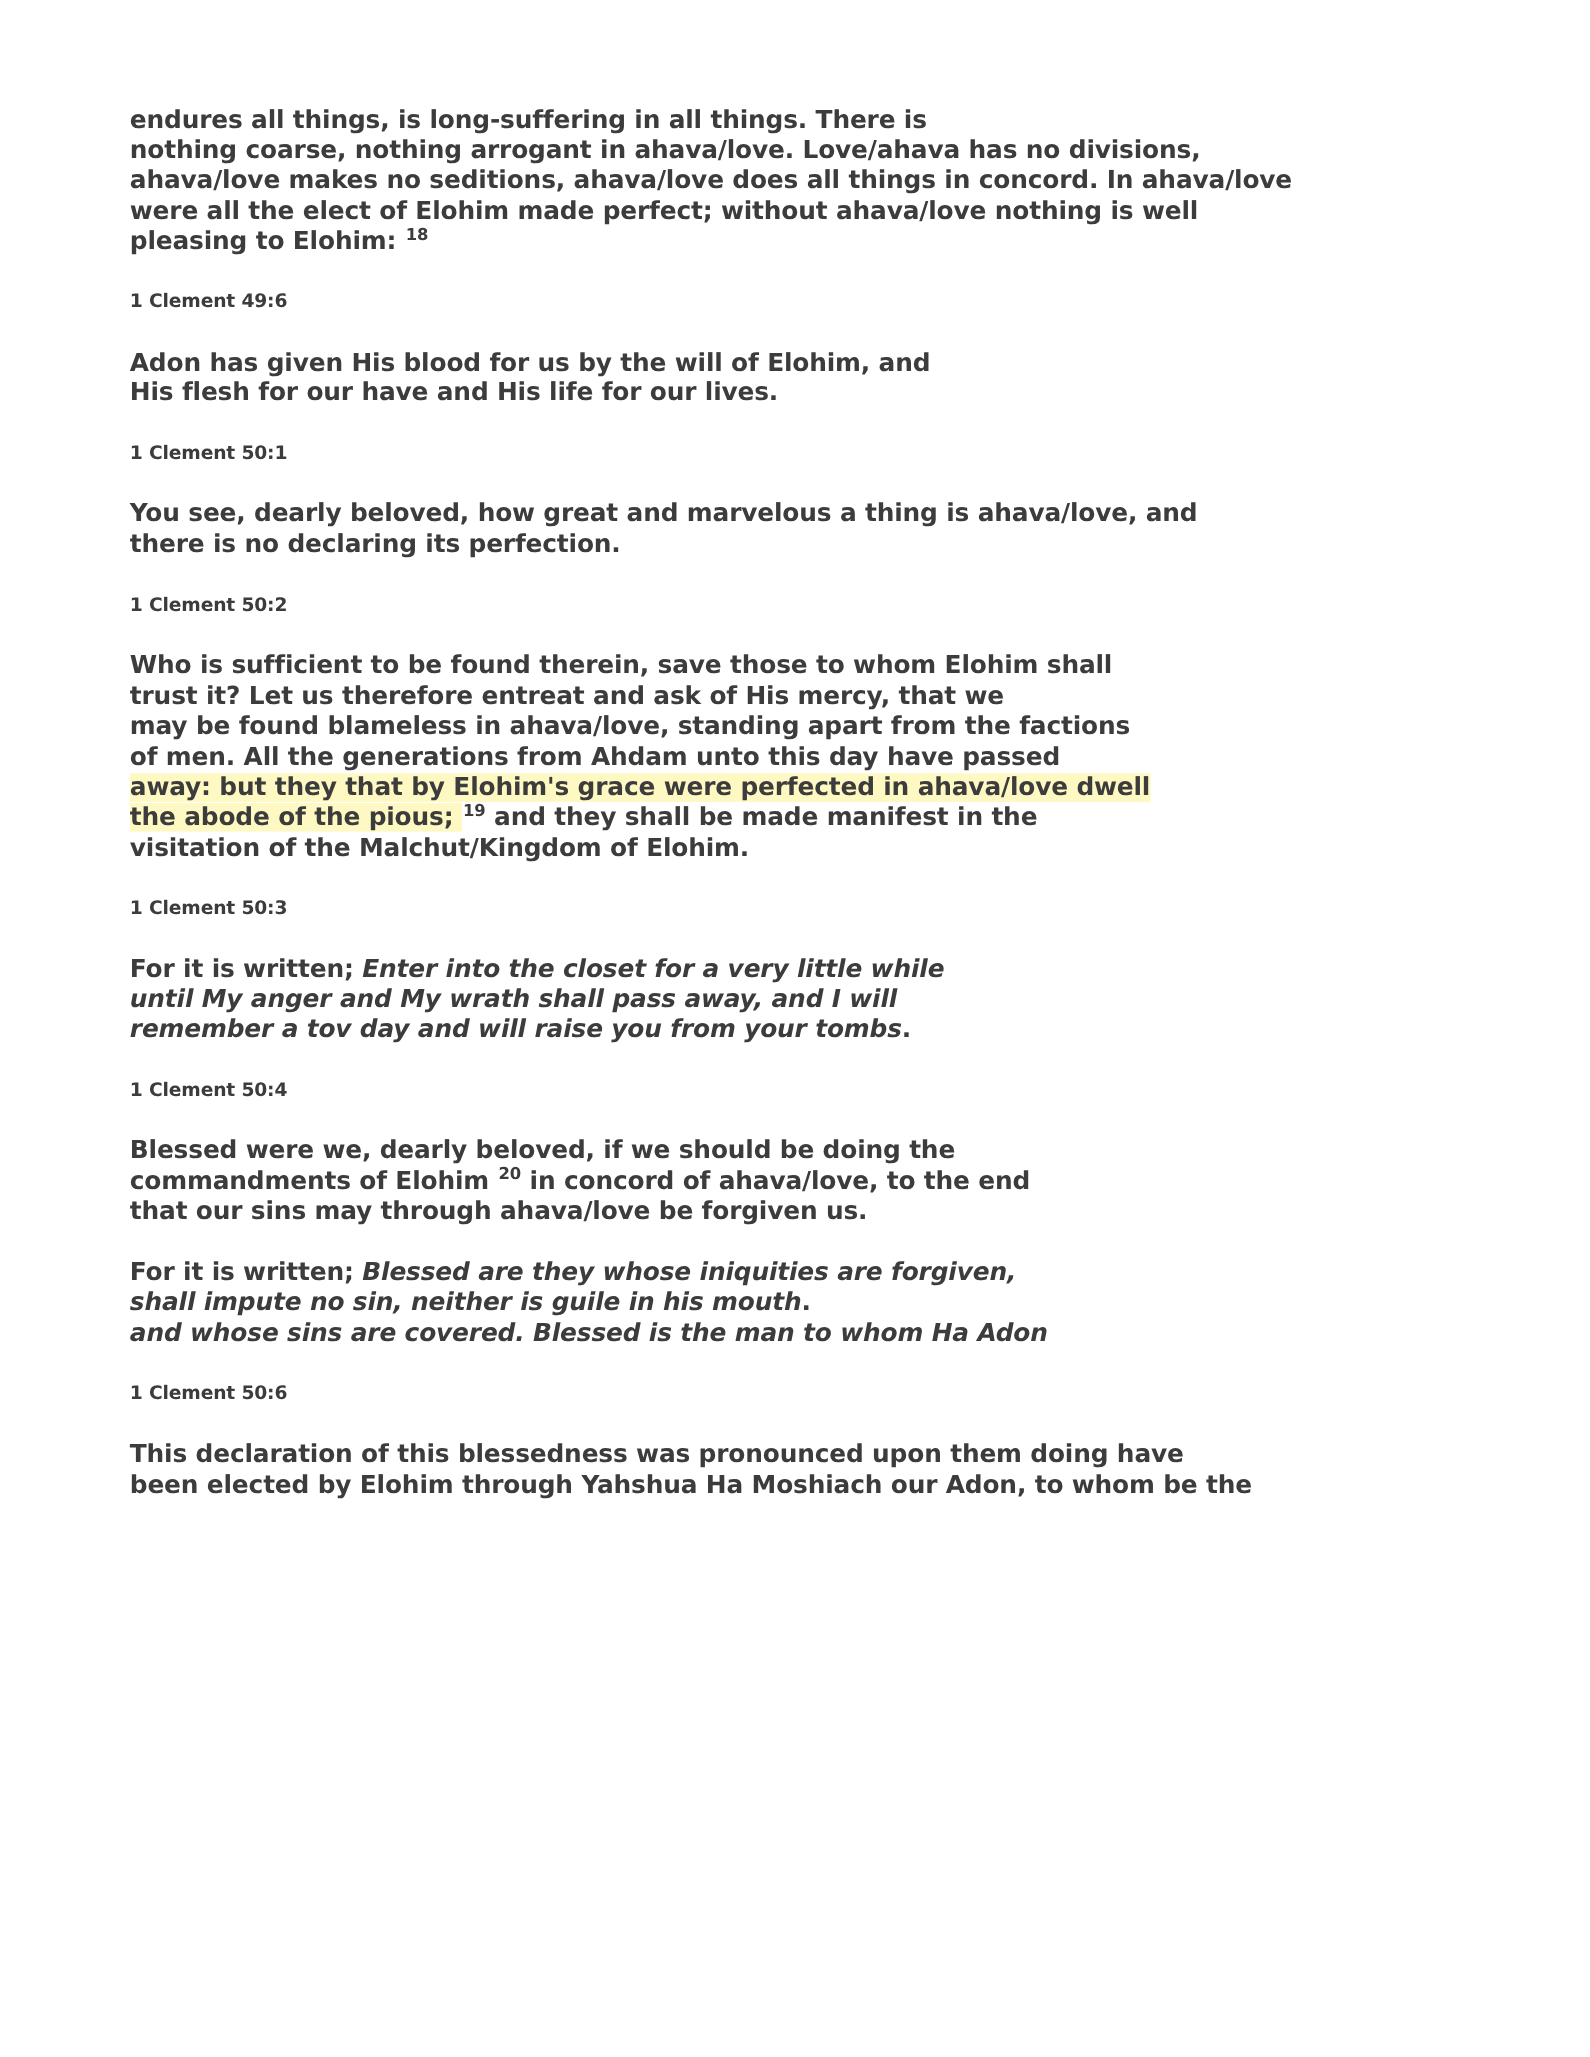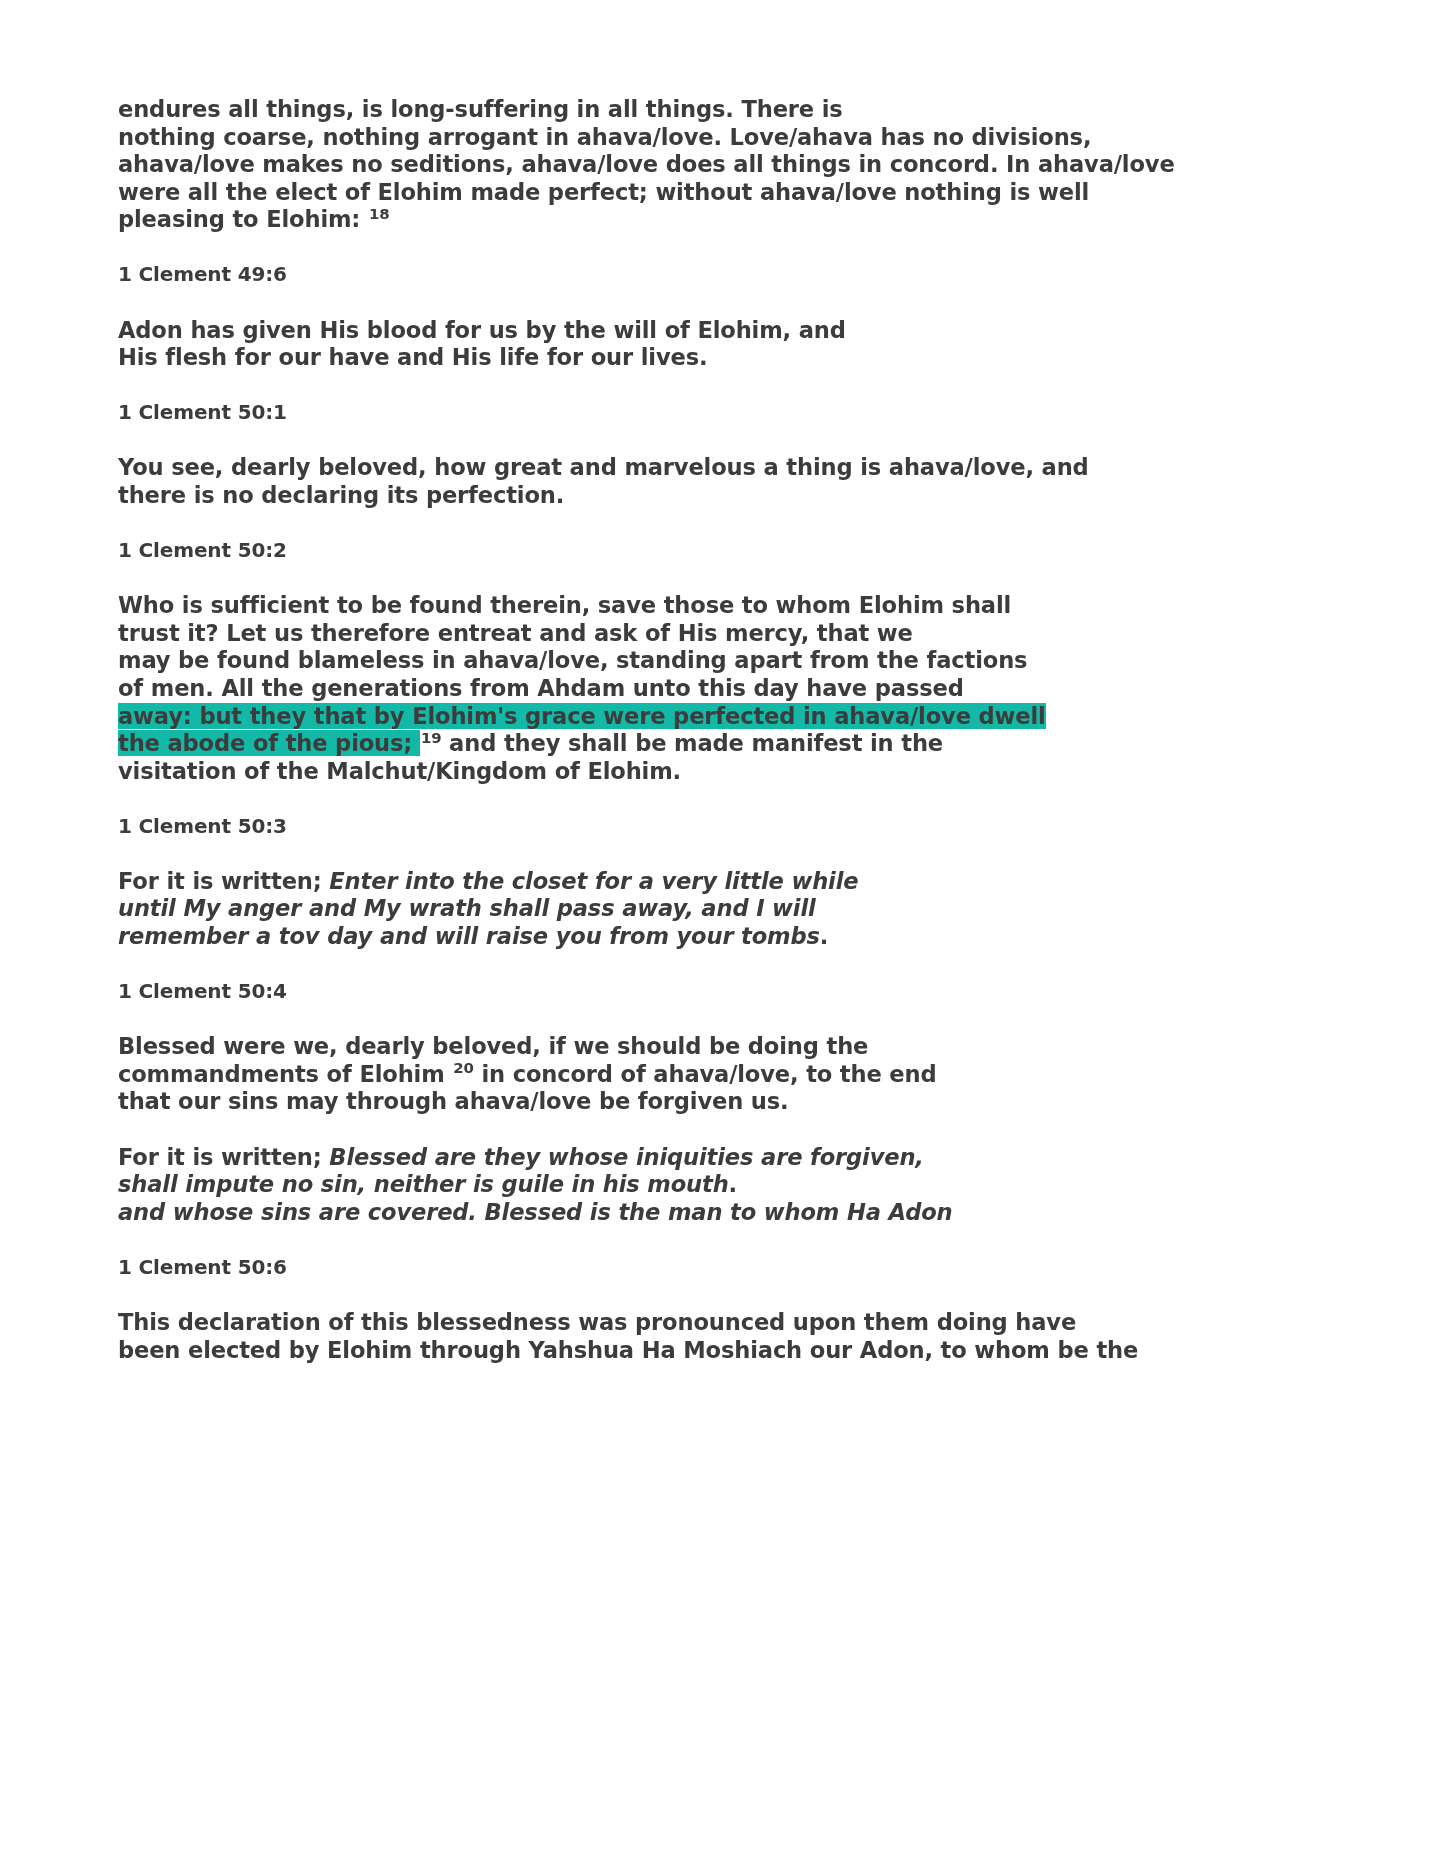--- a/index.html
+++ b/index.html
@@ -30,37 +30,37 @@
   }
   .para {
     margin: 0 0 27.5px 0;
     white-space: pre-wrap;
   }
   .para.tight { margin-bottom: 0; }
   .heading {
     margin: 0 0 27.5px 0;
     color: #3c3c3c;
     font-weight: bold;
-    font-size: 20px;
+    font-size: 17px;
     line-height: 27.6px;
     letter-spacing: -0.15px;
   }
   .quote-italic {
     font-style: italic;
     font-weight: bold;
   }
   sup.fn {
     font-size: 0.66em;
     font-weight: bold;
     vertical-align: super;
     line-height: 0;
     padding-left: 1px;
   }
   .hl {
-    background-color: #14b8a6;
+    background-color: #fef9c3;
   }
   .line { display: block; }
 </style>
 </head>
 <body>
 
 <div class="page">
   <div class="doc-body">
 
     <p class="para"><span class="line">endures all things, is long-suffering in all things. There is</span><span class="line">nothing coarse, nothing arrogant in ahava/love. Love/ahava has no divisions,</span><span class="line">ahava/love makes no seditions, ahava/love does all things in concord. In ahava/love</span><span class="line">were all the elect of Elohim made perfect; without ahava/love nothing is well</span><span class="line"><span>pleasing to Elohim: </span><sup class="fn">18</sup></span></p>

